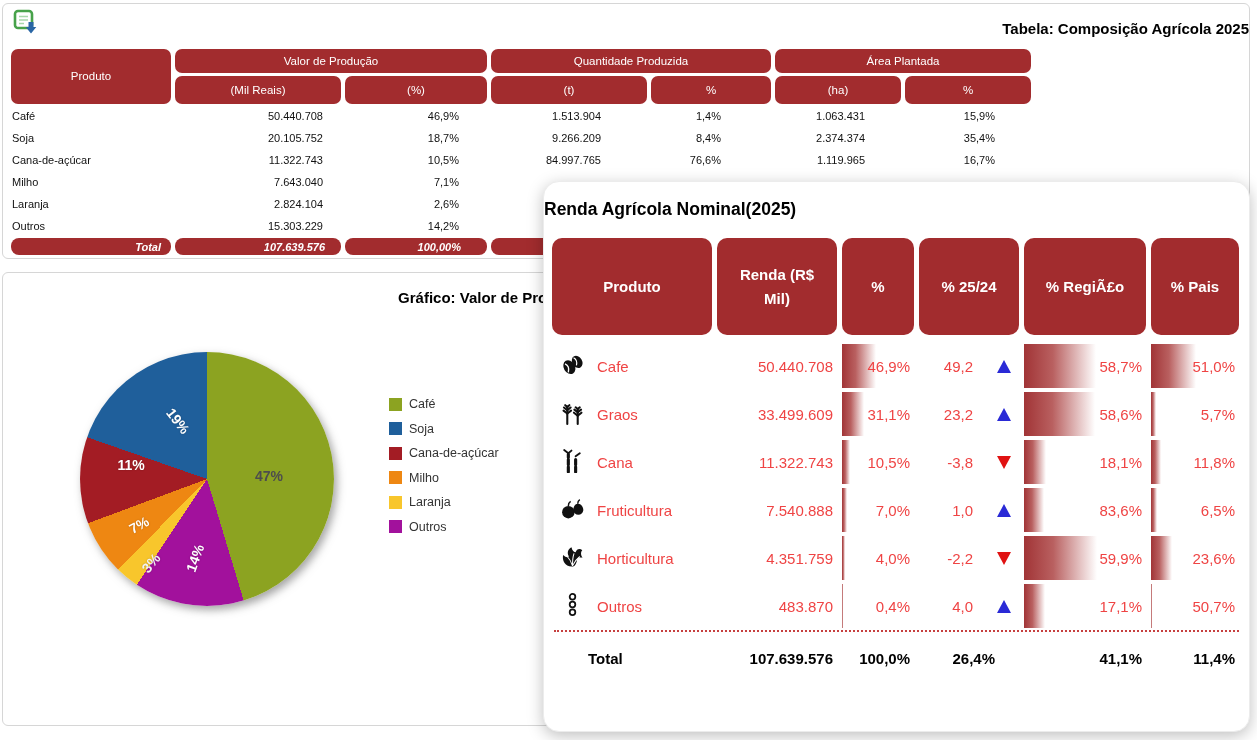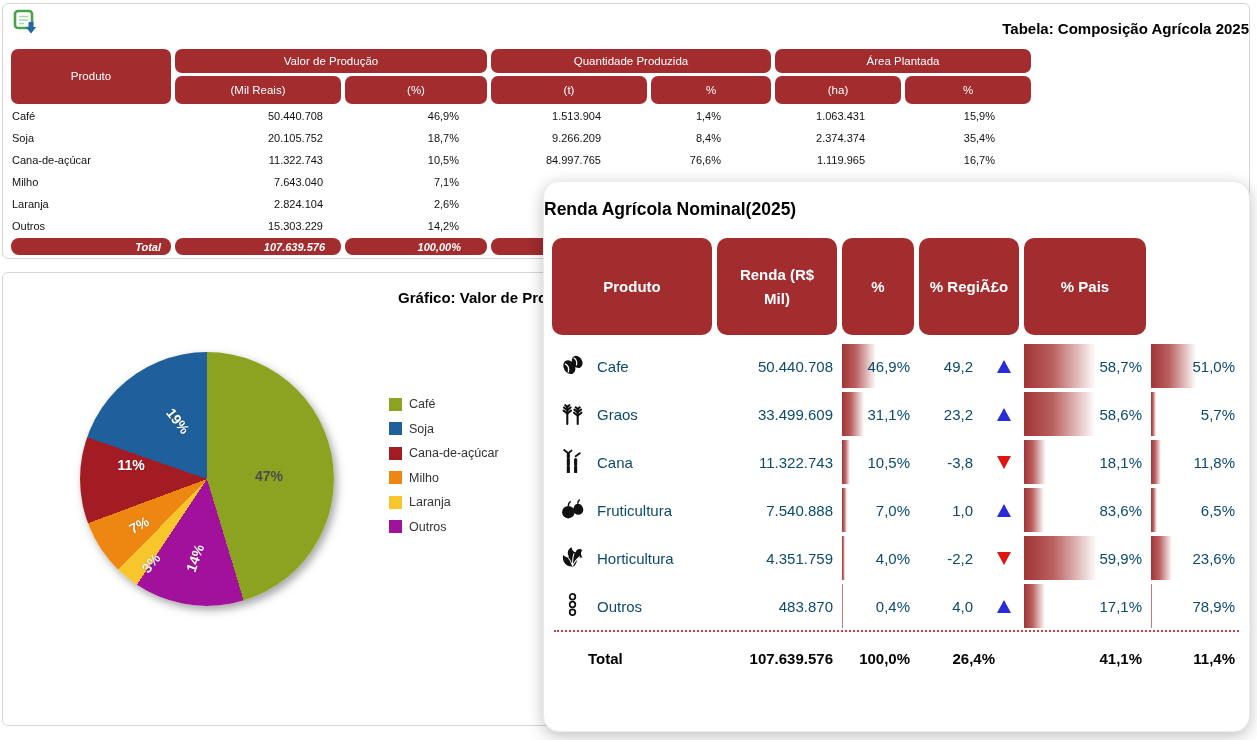--- a/index.html
+++ b/index.html
@@ -42,21 +42,21 @@
   #panel { left:543px; top:181px; width:707px; height:551px; border-radius:16px;
            border:1px solid #ececec; box-shadow:0 4px 16px rgba(0,0,0,.25); z-index:5; }
   #panel-title { position:absolute; left:0; right:0; top:17px; text-align:left;
                  font-weight:bold; font-size:17.5px; color:#000; }
   .pgrid { display:grid; grid-template-columns:160px 120px 72px 100px 122px 88px; column-gap:5px; }
   #p-head { position:absolute; left:8px; top:56px; width:692px; }
   .phcell { background:var(--red); color:#fff; font-weight:bold; font-size:15px; height:97px;
             border-radius:10px; display:flex; align-items:center; justify-content:center;
             text-align:center; line-height:1.6; padding:0 10px; }
   #p-rows { position:absolute; left:8px; top:160px; width:692px; }
-  .prow { height:48px; align-items:center; font-size:15px; color:#0c4a6e; }
+  .prow { height:48px; align-items:center; font-size:15px; color:#ef4444; }
   .pc-prod { display:flex; align-items:center; gap:12px; padding-left:8px; }
   .pc-prod svg { width:25px; height:25px; flex:0 0 25px; }
   .pc-renda { text-align:right; padding-right:4px; }
   .barcell { position:relative; height:44px; display:flex; align-items:center;
              justify-content:flex-end; padding-right:4px; }
   .bar { position:absolute; left:0; top:0; bottom:0;
          background:linear-gradient(to right, #a13436 0%, #b96060 40%, rgba(255,255,255,0) 100%); }
   .barcell span { position:relative; }
   .varcell { display:flex; align-items:center; justify-content:flex-end; gap:24px; padding-right:8px; }
   .tri-up { width:0; height:0; border-left:7.5px solid transparent; border-right:7.5px solid transparent;
@@ -197,20 +197,21 @@
     <div class="pie-label" style="left: 128px; top: 192px; color: rgb(255, 255, 255); transform: translate(-50%, -50%) rotate(0deg);">11%</div>
     <div class="pie-label" style="left: 175px; top: 148px; color: rgb(255, 255, 255); transform: translate(-50%, -50%) rotate(52deg);">19%</div>
   </div>
 
 <div class="card" id="panel">
   <div id="panel-title">Renda Agrícola Nominal(2025)</div>
   <div id="p-head" class="pgrid">
       <div class="phcell">Produto</div>
       <div class="phcell">Renda (R$ Mil)</div>
       <div class="phcell">%</div>
+      <div class="phcell">% 25/24</div>
       <div class="phcell">% RegiÃ£o</div>
       <div class="phcell">% Pais</div>
     </div>
   <div id="p-rows">
       <div class="pgrid prow">
         <div class="pc-prod">
           <span><svg viewBox="0 0 24 24" width="25" height="25">
               <g fill="#111">
                 <ellipse cx="9" cy="14.5" rx="5.4" ry="7" transform="rotate(-30 9 14.5)"></ellipse>
                 <ellipse cx="16.5" cy="9.5" rx="4.8" ry="6.2" transform="rotate(-30 16.5 9.5)"></ellipse>
@@ -388,21 +389,21 @@
         <div class="varcell">
           <span>4,0</span>
           <span class="tri-up"></span>
         </div>
         <div class="barcell">
           <div class="bar" style="width: 17.1%;"></div>
           <span>17,1%</span>
         </div>
         <div class="barcell">
           <div class="bar" style="width: 1.6%;"></div>
-          <span>78,9%</span>
+          <span>50,7%</span>
         </div>
       </div>
     </div>
   <div id="p-sep"></div>
   <div id="p-total" class="pgrid">
       <div class="tl">Total</div>
       <div class="num">107.639.576</div>
       <div class="num">100,0%</div>
       <div class="num nvar">26,4%</div>
       <div class="num">41,1%</div>

